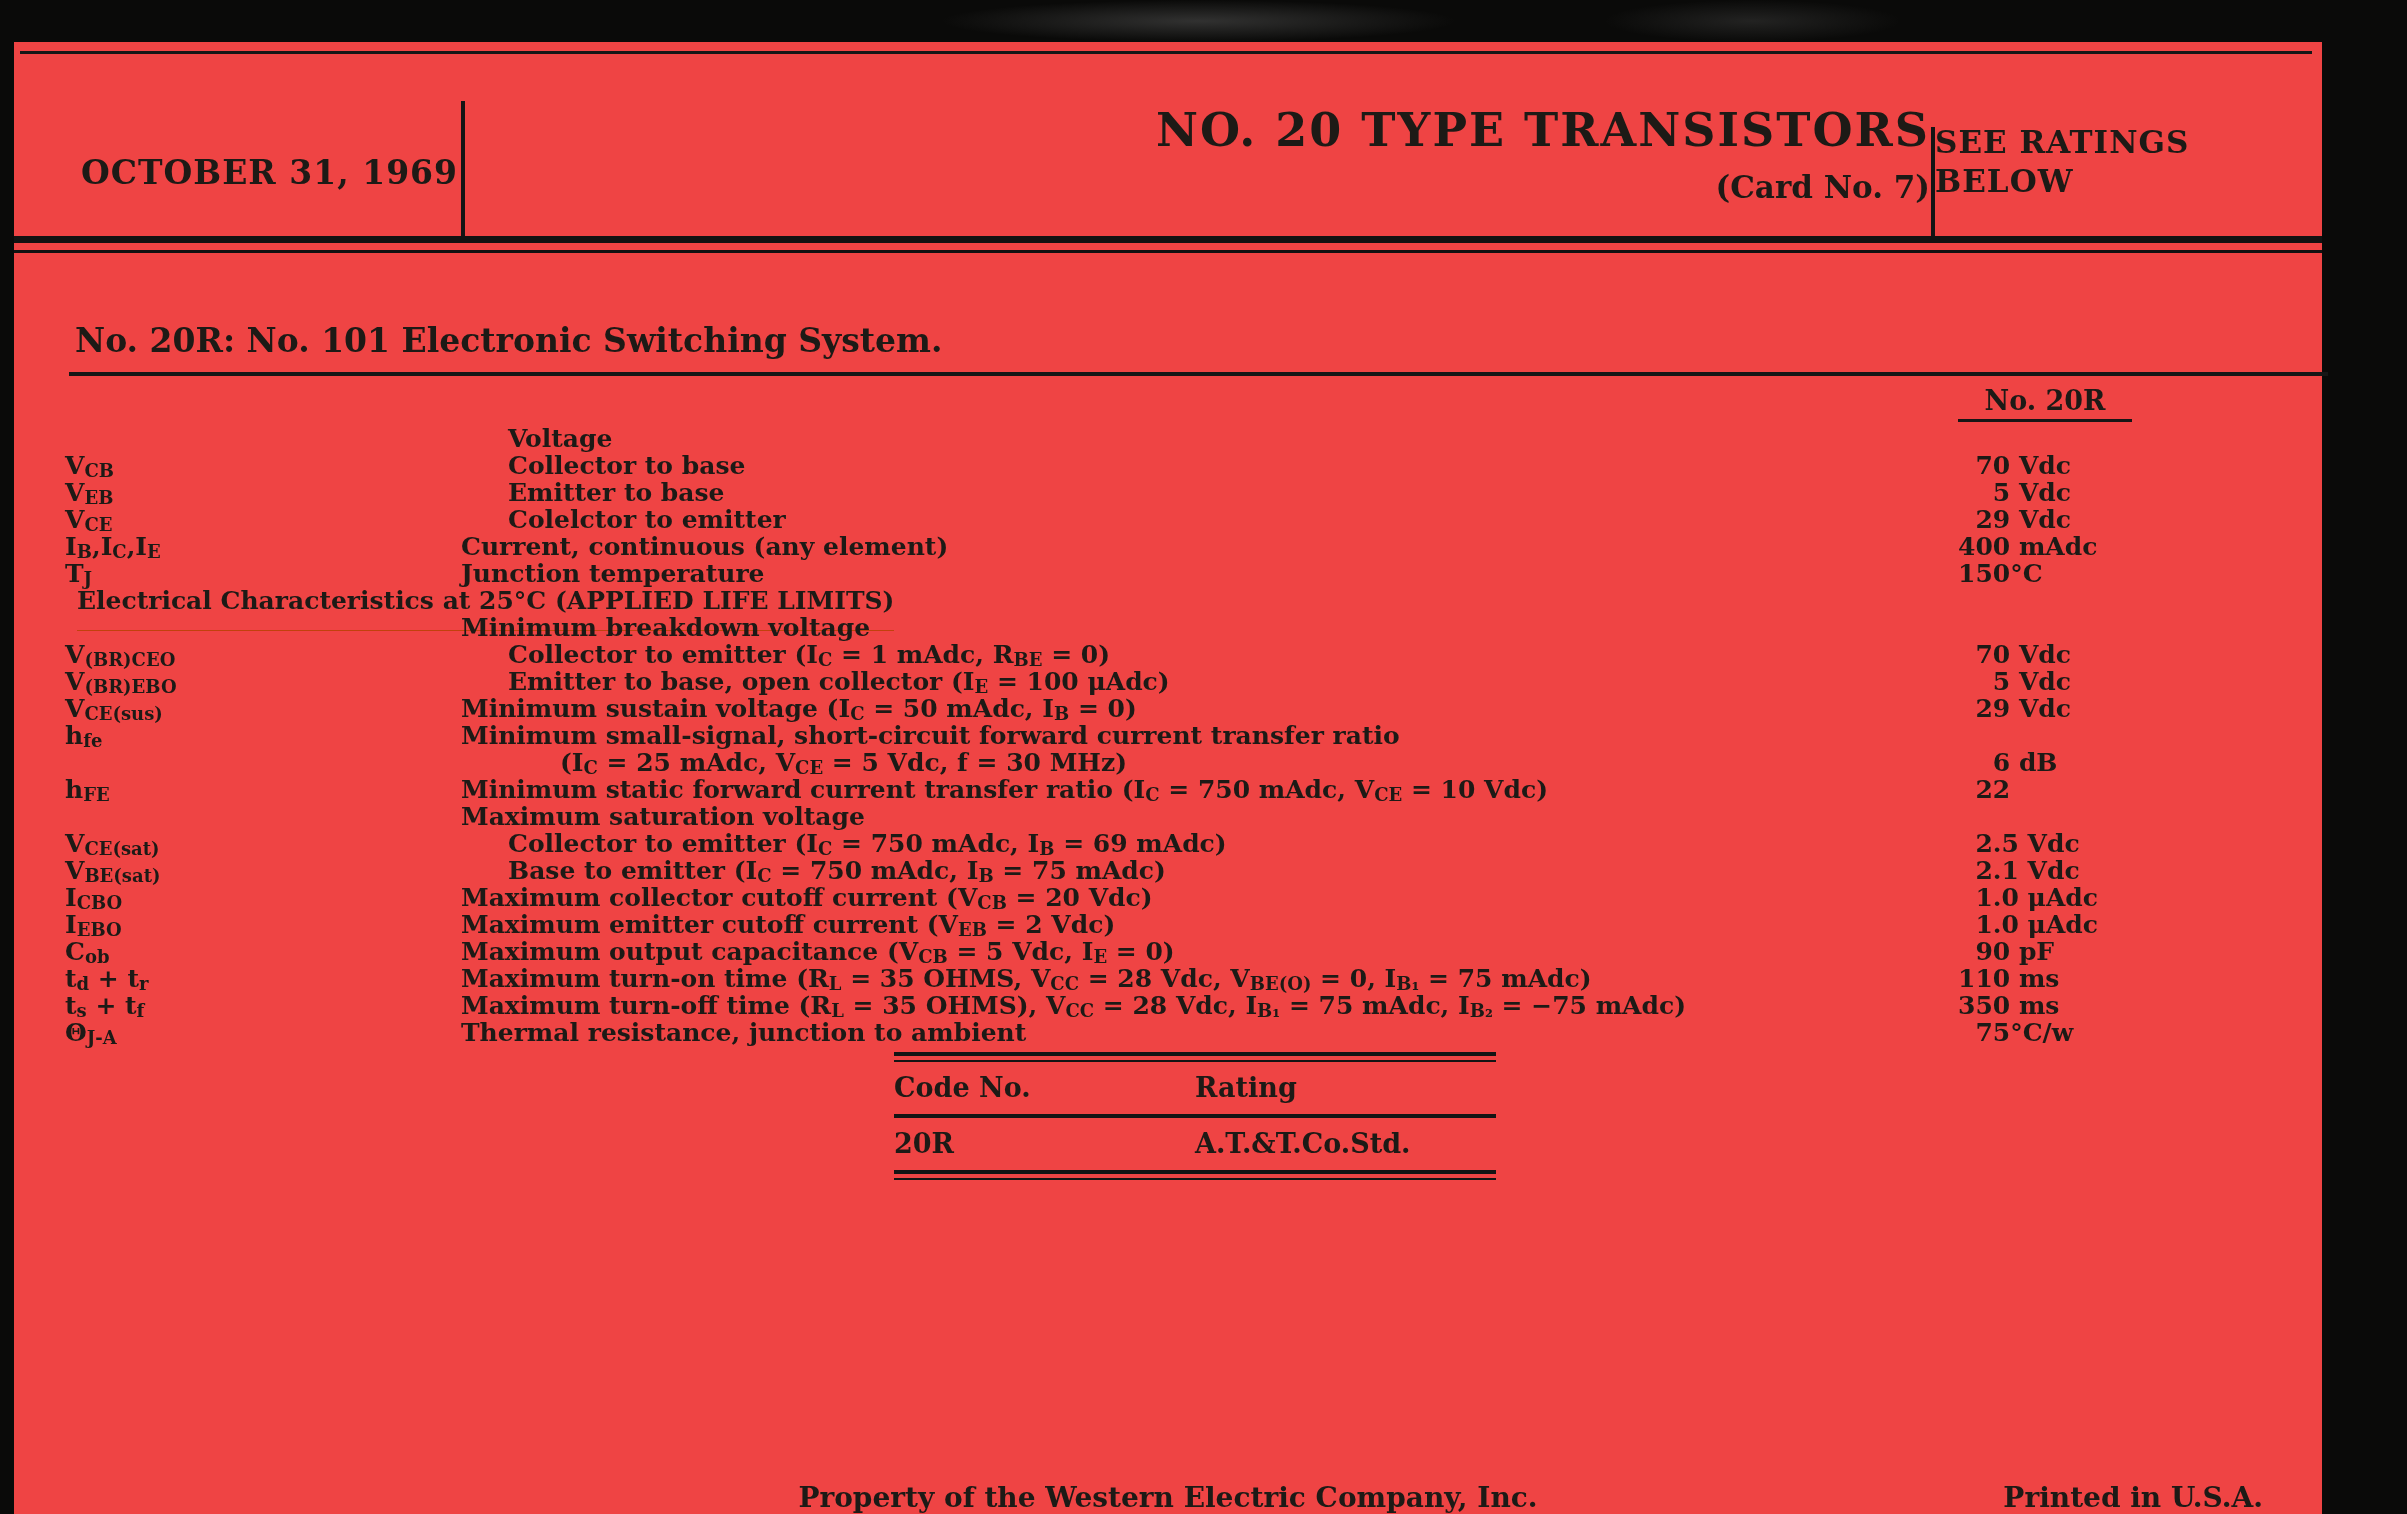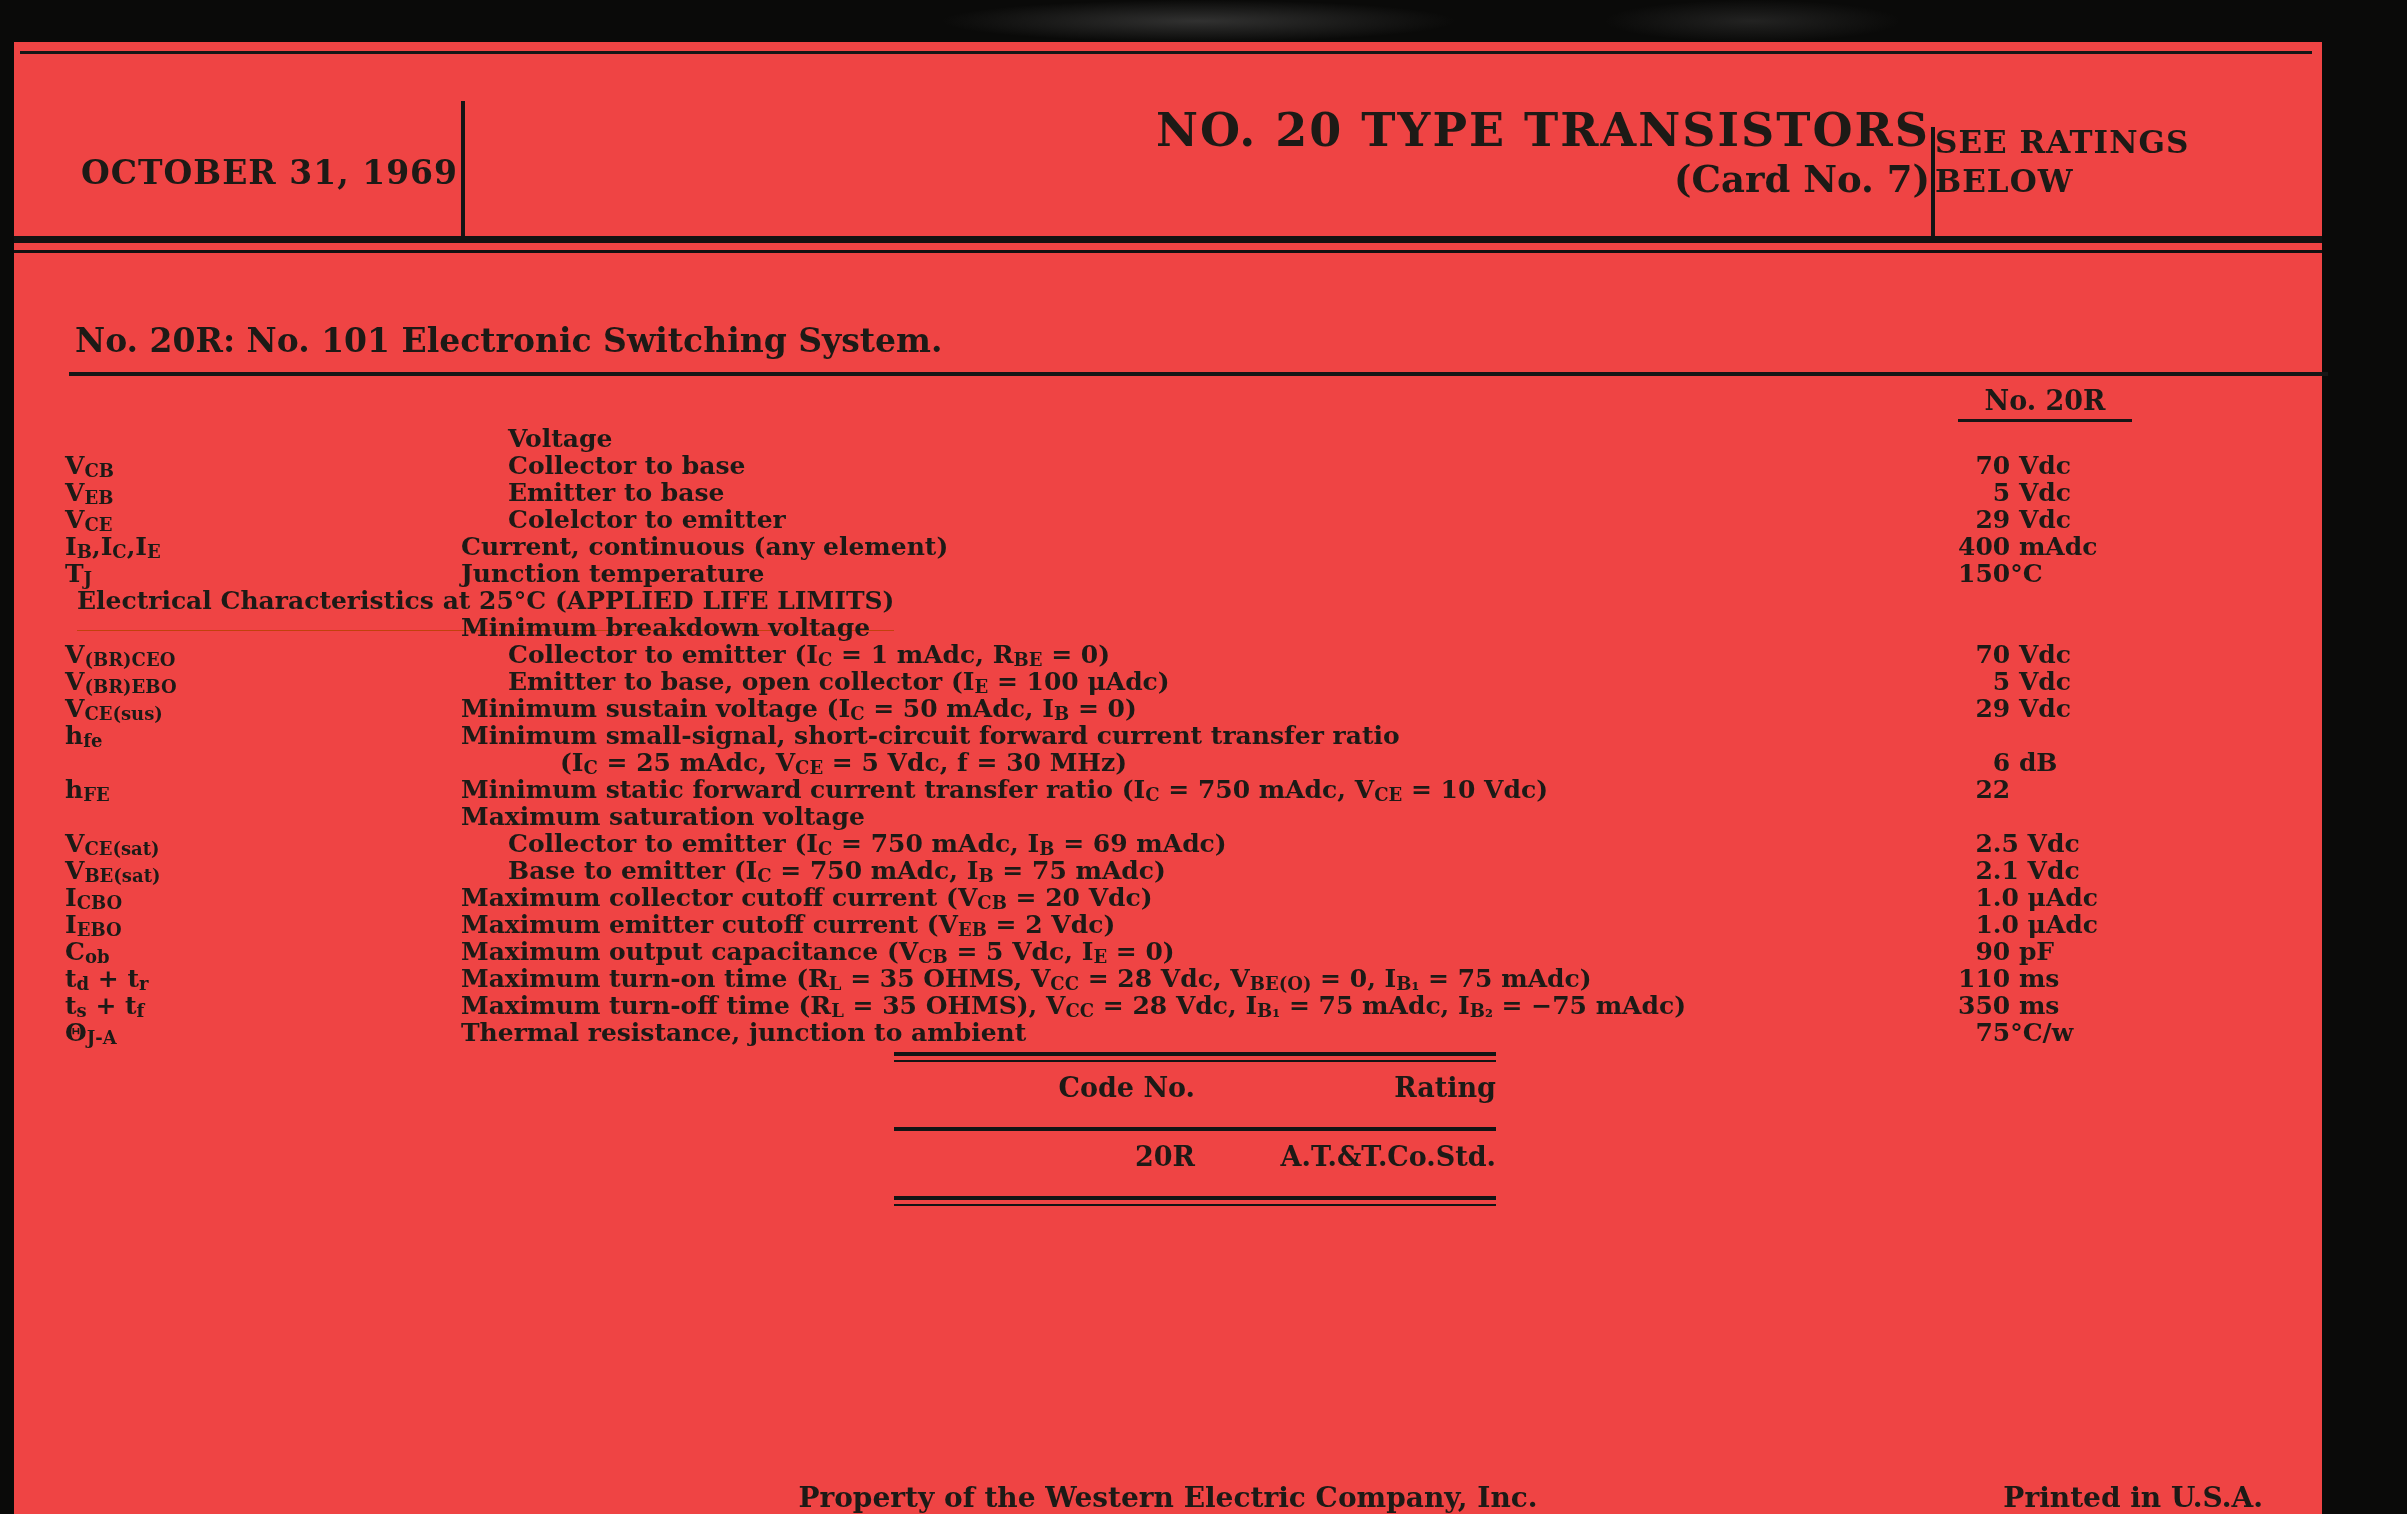--- a/index.html
+++ b/index.html
@@ -14,21 +14,21 @@
          background:#ef4444;color:#1d1a16;font-weight:700;}
 
   
   .top-rule{position:absolute;left:6px;right:10px;top:9px;height:3px;background:#161616;}
   .date{position:absolute;left:67px;top:111px;font-size:33px;letter-spacing:1px;white-space:nowrap;}
   .vdiv{position:absolute;width:4px;background:#141414;}
   .vdiv-left{left:447px;top:59px;height:137px;}
   .vdiv-right{left:1917px;top:85px;height:111px;}
   .title-wrap{position:absolute;left:455px;width:1461px;top:61px;text-align:right;}
   .title{font-size:46px;letter-spacing:2px;}
-  .subtitle{font-size:37px;}
+  .subtitle{font-size:31px;margin-top:12px;}
   .ratings{position:absolute;left:1921px;right:10px;top:81px;
            font-size:31px;line-height:39px;letter-spacing:1px;}
   .rule-thick{position:absolute;left:0;right:0;top:194px;height:7px;background:#121212;}
   .rule-thin{position:absolute;left:0;right:0;top:208px;height:3px;background:#121212;}
 
   
   .sec-heading{position:absolute;left:61px;top:279px;font-size:33px;white-space:nowrap;}
   .sec-rule{position:absolute;left:55px;top:330px;width:2259px;height:4px;background:#161616;}
   .tbl-title{position:absolute;left:63px;top:343px;font-size:27px;white-space:nowrap;
              border-bottom:3px solid #161616;padding-bottom:3px;}
@@ -41,21 +41,21 @@
   .desc{position:absolute;white-space:nowrap;}
   .i0{left:447px}.i1{left:494px}.i2{left:546px}
   .desc.ul{left:63px;border-bottom:1px solid #c2410c;padding-bottom:15px;}
   .val{position:absolute;left:1944px;white-space:pre;}
   .sb{font-size:72%;vertical-align:-0.14em;letter-spacing:0;}
 
   
   .code-table{position:absolute;left:880px;top:1010px;width:602px;font-size:27px;}
   .ct-rule-a{height:4px;background:#141414;}
   .ct-rule-b{height:2px;background:#141414;margin-top:4px;}
-  .ct-row{display:grid;grid-template-columns:50% 50%;text-align:right;padding:10px 0 24px;}
+  .ct-row{display:grid;grid-template-columns:50% 50%;text-align:left;padding:10px 0 11px;}
 
   
   .footer-center{position:absolute;left:0;right:0;top:1439px;text-align:center;font-size:28px;}
   .footer-right{position:absolute;right:59px;top:1439px;font-size:28px;}
   .uline{border-bottom:3px solid #141414;padding-bottom:1px;display:inline-block;}
 </style>
 </head>
 <body>
 
 <div class="stage">

